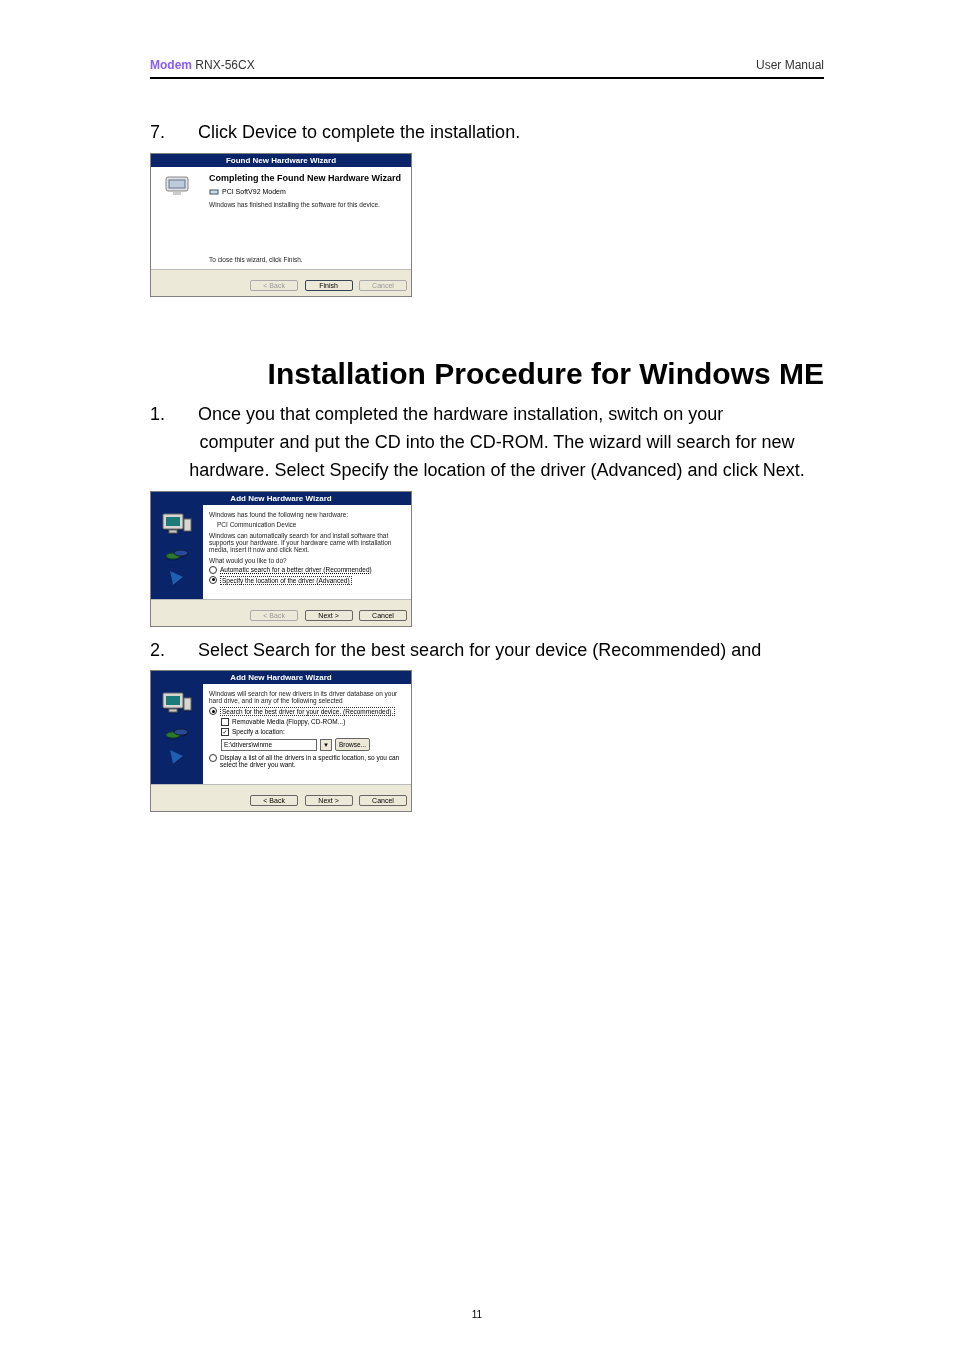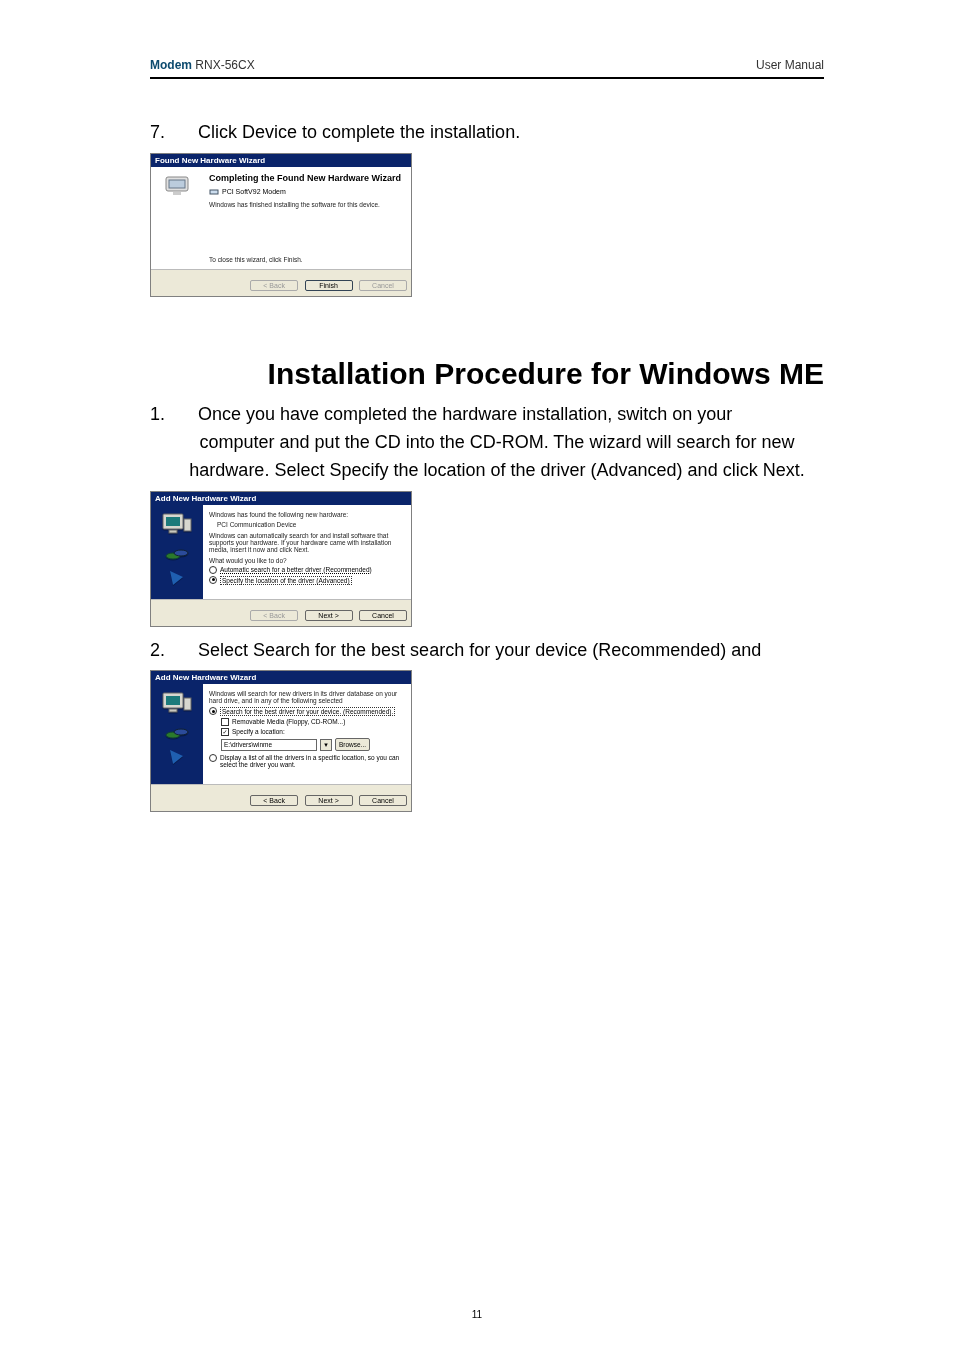--- a/index.html
+++ b/index.html
@@ -17,21 +17,21 @@
     box-sizing: border-box;
     padding: 58px 130px 0 150px;
   }
   .header-line {
     display: flex;
     justify-content: space-between;
     font-size: 12px;
     color: #333;
     padding-bottom: 3px;
   }
-  .header-line .brand { color: #0c4a6e; font-weight: bold; }
+  .header-line .brand { color: #8b5cf6; font-weight: bold; }
   .header-rule {
     height: 2px;
     background: #000;
     margin-top: 2px;
   }
   .body-text {
     font-size: 18px;
     line-height: 1.55;
     color: #000;
   }
@@ -65,20 +65,21 @@
     font-family: Tahoma, Arial, sans-serif;
     margin-top: 6px;
     margin-bottom: 10px;
   }
   .wizard .titlebar {
     background: #0a246a;
     color: #fff;
     font-size: 8px;
     font-weight: bold;
     padding: 2px 4px;
+    text-align: center;
   }
   .wizard .content {
     display: flex;
     background: #fca5a5;
   }
   .wizard .sidebar {
     width: 52px;
     flex: 0 0 52px;
     background: #ffffff;
     display:flex;
@@ -227,21 +228,21 @@
       <span class="btn" style="background:#ece9d8;border-color:#345;">Finish</span>
       <span class="btn disabled">Cancel</span>
     </div>
   </div>
 
   <div class="heading">Installation Procedure for Windows ME</div>
 
   <div class="body-text">
     <div class="ol-row">
       <div class="ol-num">1.</div>
-      <div style="flex:1">Once you have completed the hardware installation, switch on your</div>
+      <div style="flex:1">Once you that completed the hardware installation, switch on your</div>
     </div>
     <div class="step-indent">computer and put the CD into the CD-ROM. The wizard will search for new hardware. Select Specify the location of the driver (Advanced) and click Next.</div>
   </div>
 
   <div class="wizard">
     <div class="titlebar">Add New Hardware Wizard</div>
     <div class="content">
       <div class="me-sidebar">
         <svg width="34" height="30" viewBox="0 0 34 30">
           <rect x="3" y="3" width="20" height="15" rx="1" fill="#d7d7cf" stroke="#666"></rect>

